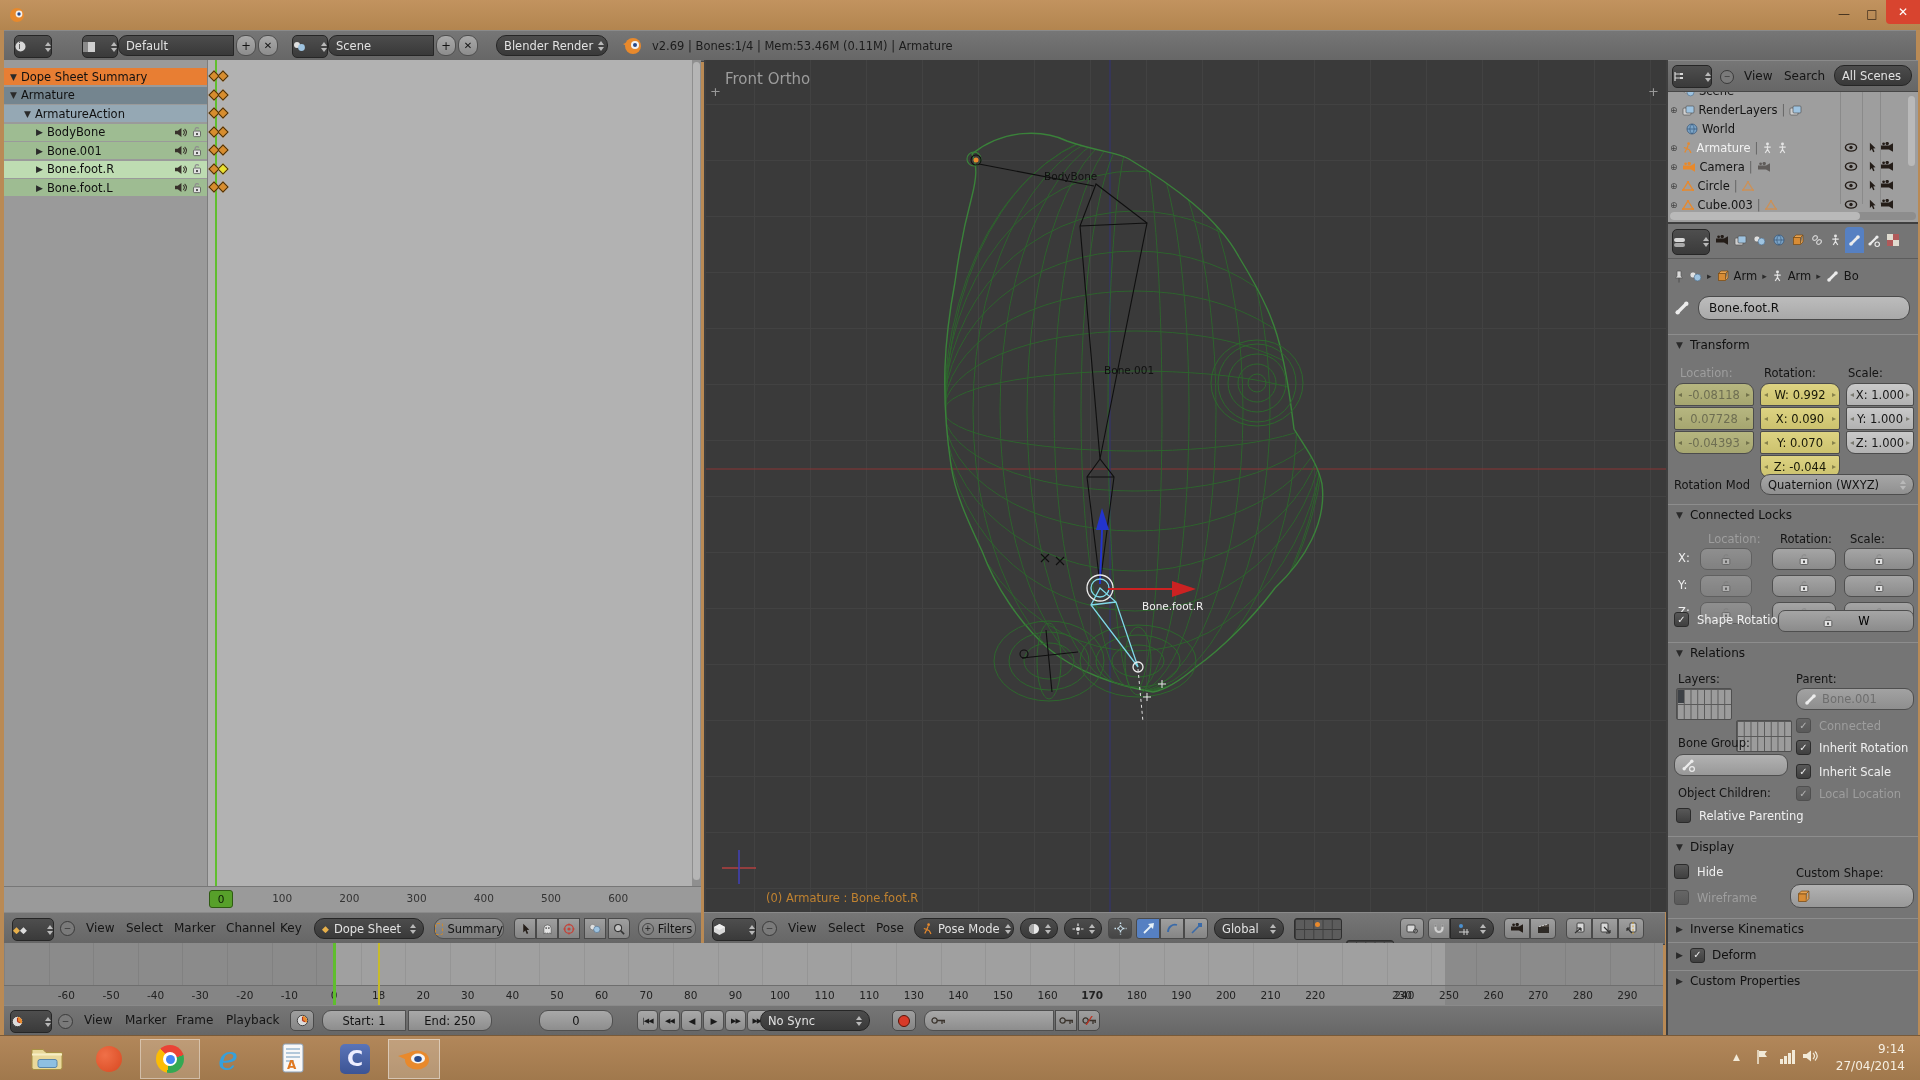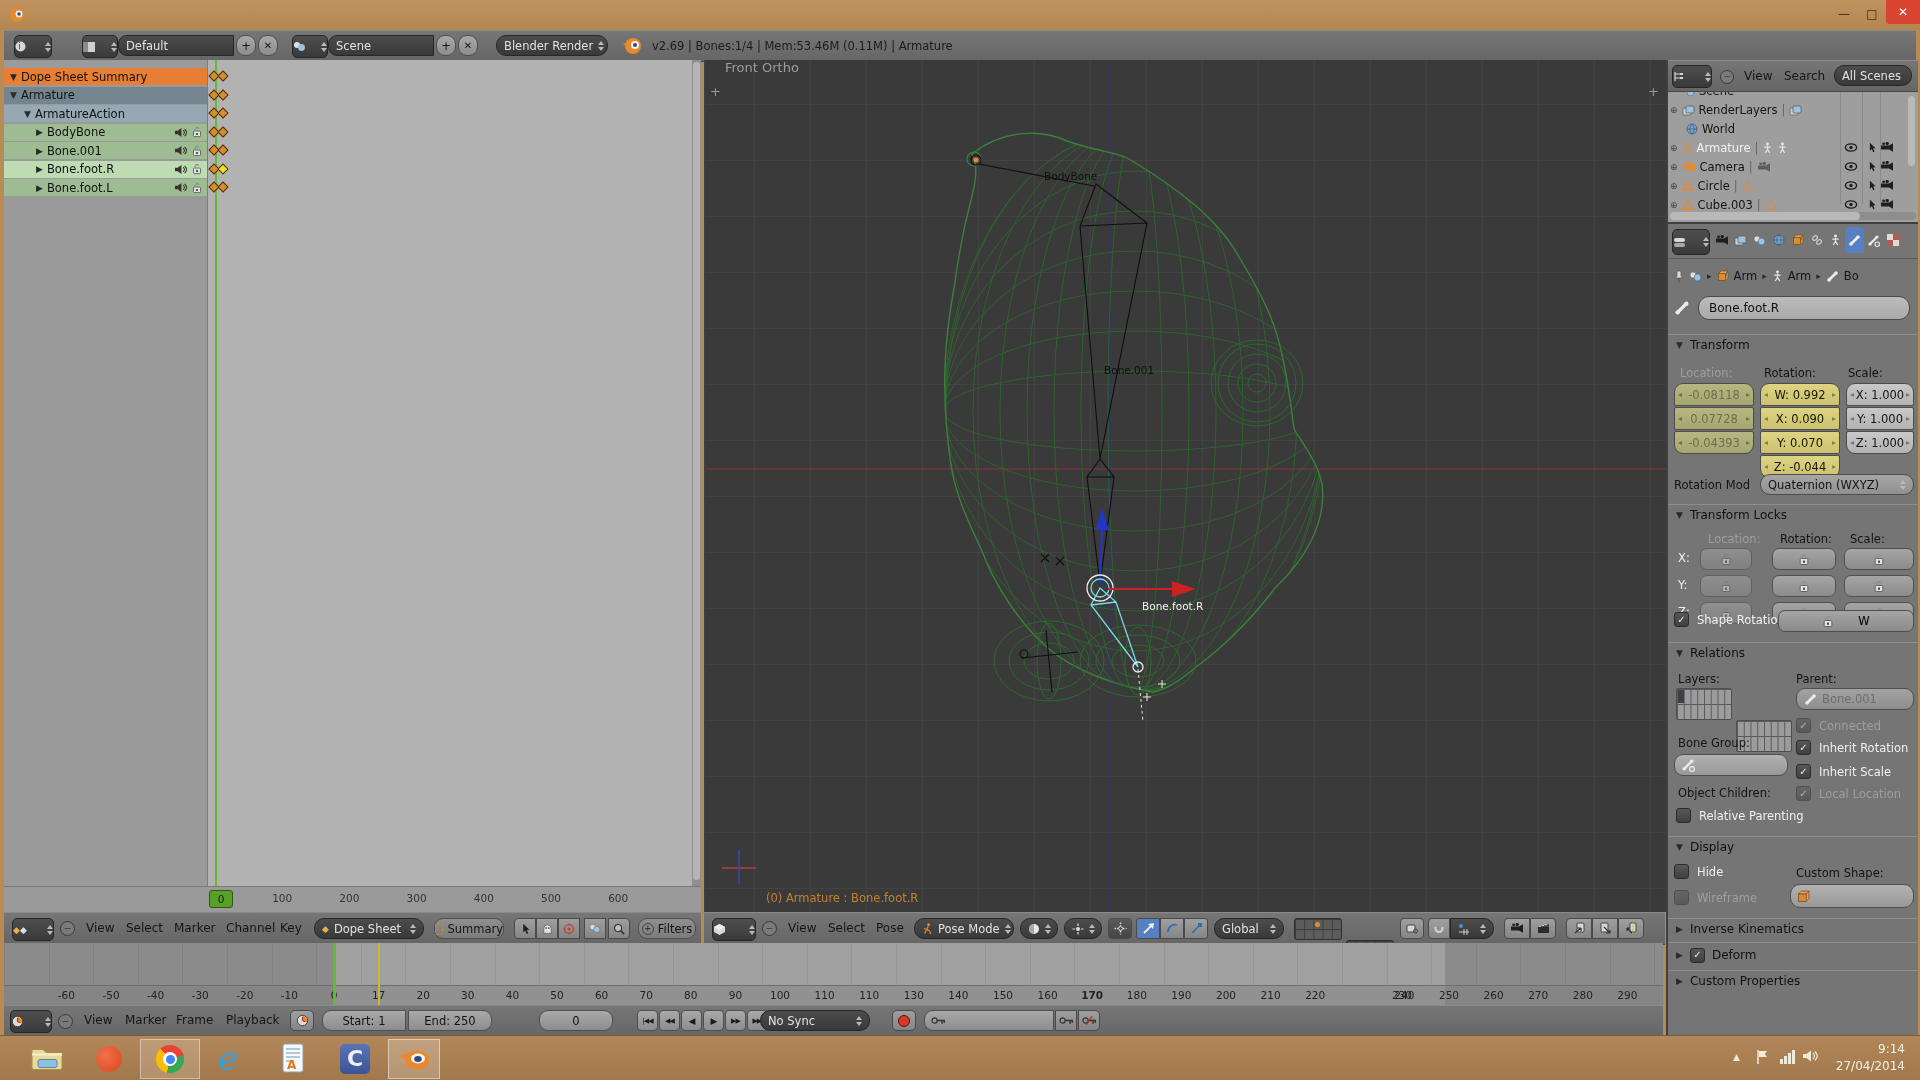--- a/index.html
+++ b/index.html
@@ -376,21 +376,21 @@
     </g>
     <line x1="402" y1="529" x2="466" y2="529" stroke="#cc2222" stroke-width="2.2"></line>
     <path d="M466,521 L490,529 L466,537 Z" fill="#cc2222"></path>
     <path d="M432,609 L437,662" stroke="#e0e0e0" stroke-width="1" stroke-dasharray="3,3"></path>
     <path d="M437,637 h8 M441,633 v8 M452,624 h8 M456,620 v8" stroke="#e8e8e8" stroke-width="1"></path>
     <g>
       <line x1="16" y1="808" x2="50" y2="808" stroke="#b34040" stroke-width="1.6"></line>
       <line x1="33" y1="790" x2="33" y2="824" stroke="#4040b3" stroke-width="1.6"></line>
     </g>
   </svg>
-  <span class="abs" style="left:19px;top:0;font-size:13px;color:#9d9d9d">Front Ortho</span>
+  <span class="abs" style="left:19px;top:10px;font-size:15px;color:#9d9d9d">Front Ortho</span>
   <span class="abs" style="left:4px;top:24px;color:#9a9a9a;font-size:13px">+</span>
   <span class="abs" style="left:942px;top:24px;color:#9a9a9a;font-size:13px">+</span>
   <span class="abs" style="left:338px;top:110px;font-size:10.5px;color:#101010">BodyBone</span>
   <span class="abs" style="left:398px;top:304px;font-size:10.5px;color:#101010">Bone.001</span>
   <span class="abs" style="left:436px;top:540px;font-size:10.5px;color:#f2f2f2">Bone.foot.R</span>
   <span class="abs" style="left:60px;top:831px;font-size:11.5px;color:#c08230">(0) Armature : Bone.foot.R</span>
 </div>
 
 <div class="abs hdr" style="left:704px;top:912px;width:961px;height:31px">
   <div class="abs etype" style="left:8px;top:5px;width:42px;height:21px">
@@ -936,21 +936,21 @@
     <div class="nf scl last">Z: 1.000</div>
   </div>
   <span class="abs plbl" style="left:6px;top:254px">Rotation Mod</span>
   <div class="abs ddl light" style="left:92px;top:250px;width:154px">
     <span>Quaternion (WXYZ)</span>
       <span class="ud"></span>
   </div>
 
   <div class="abs panelhdr" style="left:0;top:280px;width:250px">
     <span class="tri">▼</span>
-      <span>Transform Locks</span>
+      <span>Connected Locks</span>
   </div>
   <span class="abs plbl dim" style="left:40px;top:308px">Location:</span>
   <span class="abs plbl" style="left:112px;top:308px">Rotation:</span>
   <span class="abs plbl" style="left:182px;top:308px">Scale:</span>
   <div id="lockrows">
       <span class="abs plbl" style="left: 10px; top: 327px; color: rgb(240, 240, 240);">X:</span>
       <div class="abs lockbtn dis" style="left: 32px; top: 324px; width: 52px;">
         <span class="ico" style="width: 12px; height: 13px;">
           <svg viewBox="0 0 12 13">
             <rect x="2.2" y="5.5" width="7.6" height="6" rx="1" fill="#e2e2e2" stroke="#4a4a4a" stroke-width="0.8"></rect>
@@ -1146,21 +1146,21 @@
   <div class="abs" id="tl-ruler" style="left:0;top:42px;width:1659px;height:20px;background:#919191;border-top:1px solid #6e6e6e">
     <div class="abs" style="left:0;top:0;width:330px;height:20px;background:rgba(0,0,0,0.08)"></div>
     <div class="abs" style="left:1441px;top:0;width:218px;height:20px;background:rgba(0,0,0,0.08)"></div>
   <span class="tl-tick" style="left: 62.4px;">-60</span>
       <span class="tl-tick" style="left: 107px;">-50</span>
       <span class="tl-tick" style="left: 151.6px;">-40</span>
       <span class="tl-tick" style="left: 196.2px;">-30</span>
       <span class="tl-tick" style="left: 240.8px;">-20</span>
       <span class="tl-tick" style="left: 285.4px;">-10</span>
       <span class="tl-tick" style="left: 330px;">0</span>
-      <span class="tl-tick" style="left: 374.6px;">17</span>
+      <span class="tl-tick" style="left: 374.6px;">18</span>
       <span class="tl-tick" style="left: 419.2px;">20</span>
       <span class="tl-tick" style="left: 463.8px;">30</span>
       <span class="tl-tick" style="left: 508.4px;">40</span>
       <span class="tl-tick" style="left: 553px;">50</span>
       <span class="tl-tick" style="left: 597.6px;">60</span>
       <span class="tl-tick" style="left: 642.2px;">70</span>
       <span class="tl-tick" style="left: 686.8px;">80</span>
       <span class="tl-tick" style="left: 731.4px;">90</span>
       <span class="tl-tick" style="left: 776px;">100</span>
       <span class="tl-tick" style="left: 820.6px;">110</span>

